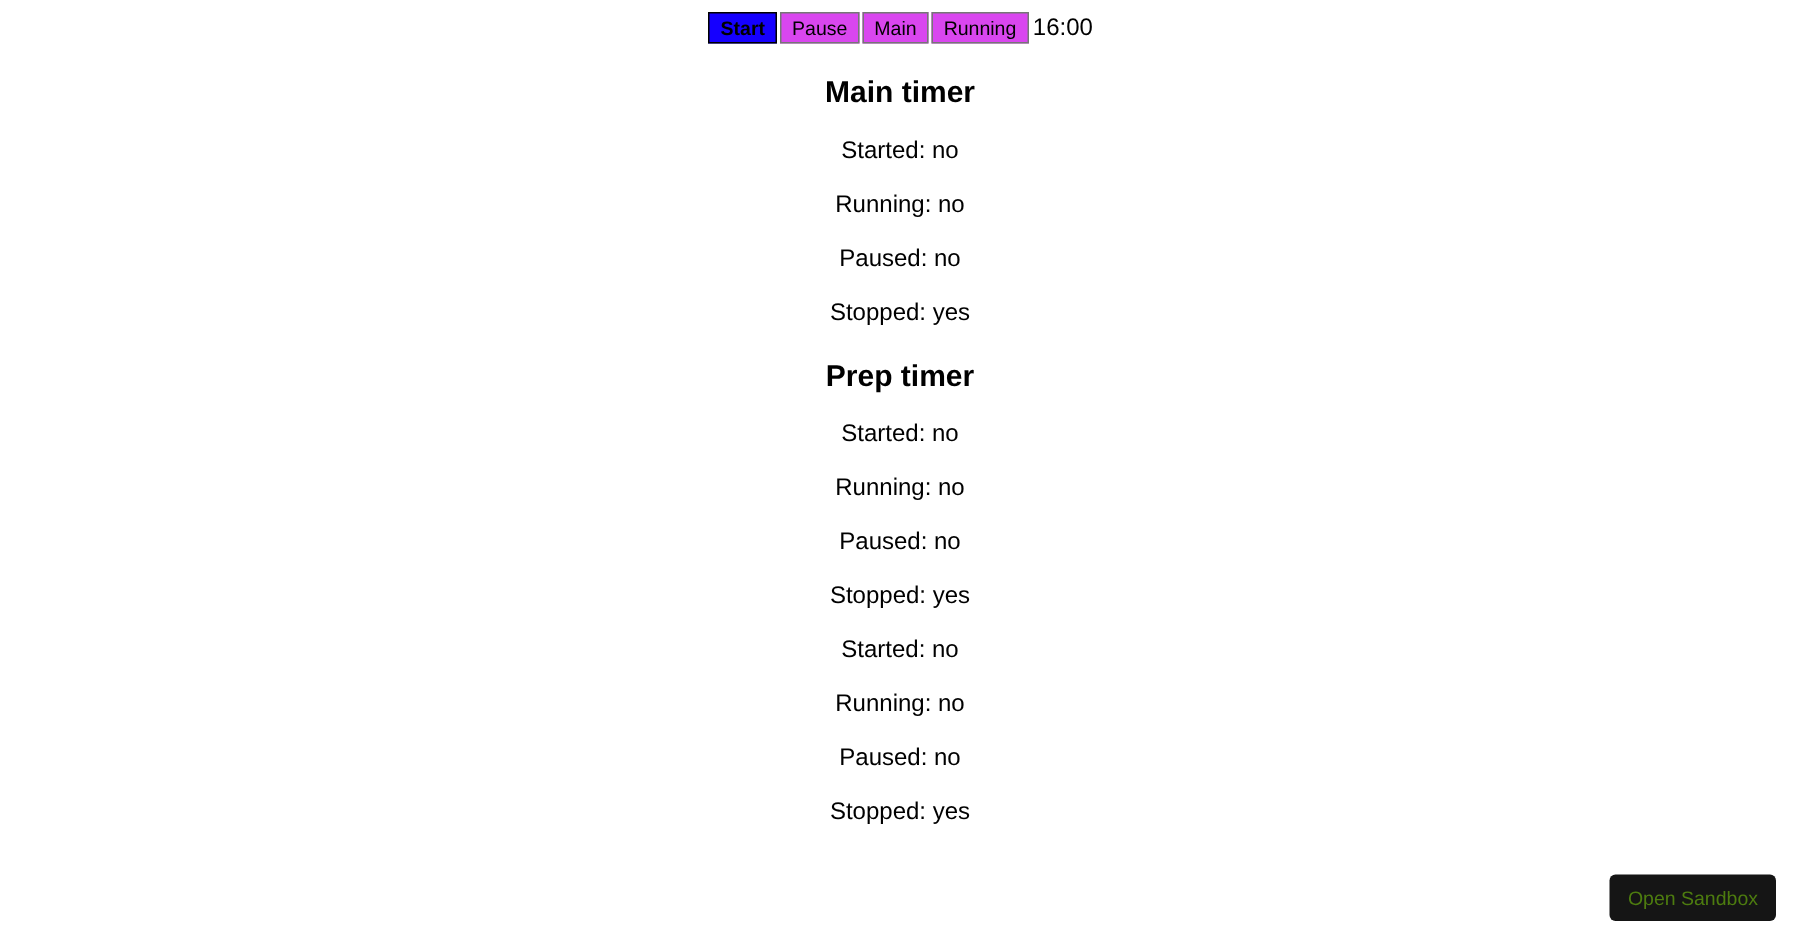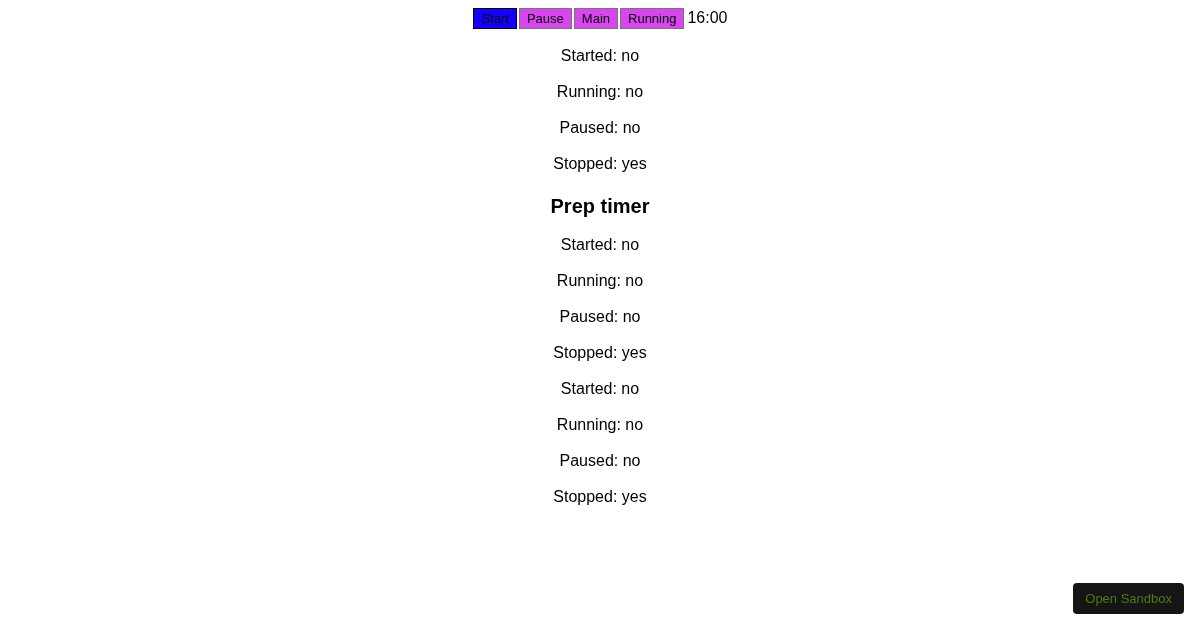--- a/index.html
+++ b/index.html
@@ -29,20 +29,21 @@
       padding: 2px 7px;
       border: 1px solid #767676;
       background: #d946ef;
       cursor: pointer;
       margin: 0 1px;
     }
     .controls button.active {
       background: #1500ff;
       border-color: #000;
       color: #000;
+      font-weight: bold;
     }
     .timer-display {
       font-size: 16px;
       margin-left: 2px;
     }
     h2 {
       font-size: 20px;
       font-weight: bold;
       margin: 22px 0 14px 0;
     }
@@ -66,20 +67,21 @@
   </style>
 </head>
 <body>
 
 <div class="app">
 
   <div class="controls">
     <button class="active">Start</button><button>Pause</button><button>Main</button><button>Running</button><span class="timer-display">16:00</span>
   </div>
 
+  <h2>Main timer</h2>
   <div class="status-line"><span>Started: </span><span>no</span></div>
   <div class="status-line"><span>Running: </span><span>no</span></div>
   <div class="status-line"><span>Paused: </span><span>no</span></div>
   <div class="status-line"><span>Stopped: </span><span>yes</span></div>
 
   <h2>Prep timer</h2>
   <div class="status-line"><span>Started: </span><span>no</span></div>
   <div class="status-line"><span>Running: </span><span>no</span></div>
   <div class="status-line"><span>Paused: </span><span>no</span></div>
   <div class="status-line"><span>Stopped: </span><span>yes</span></div>

